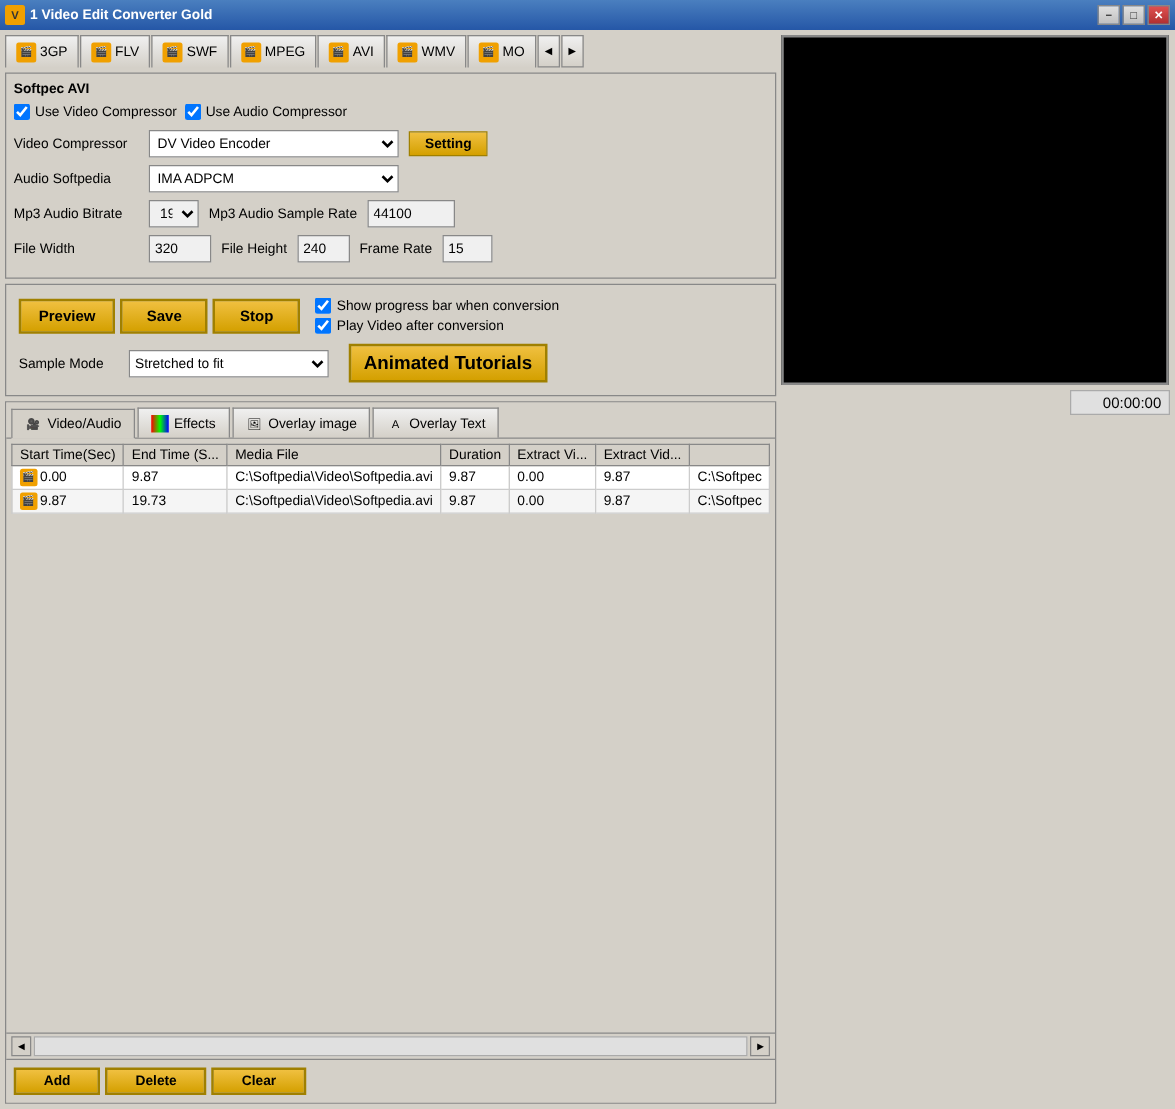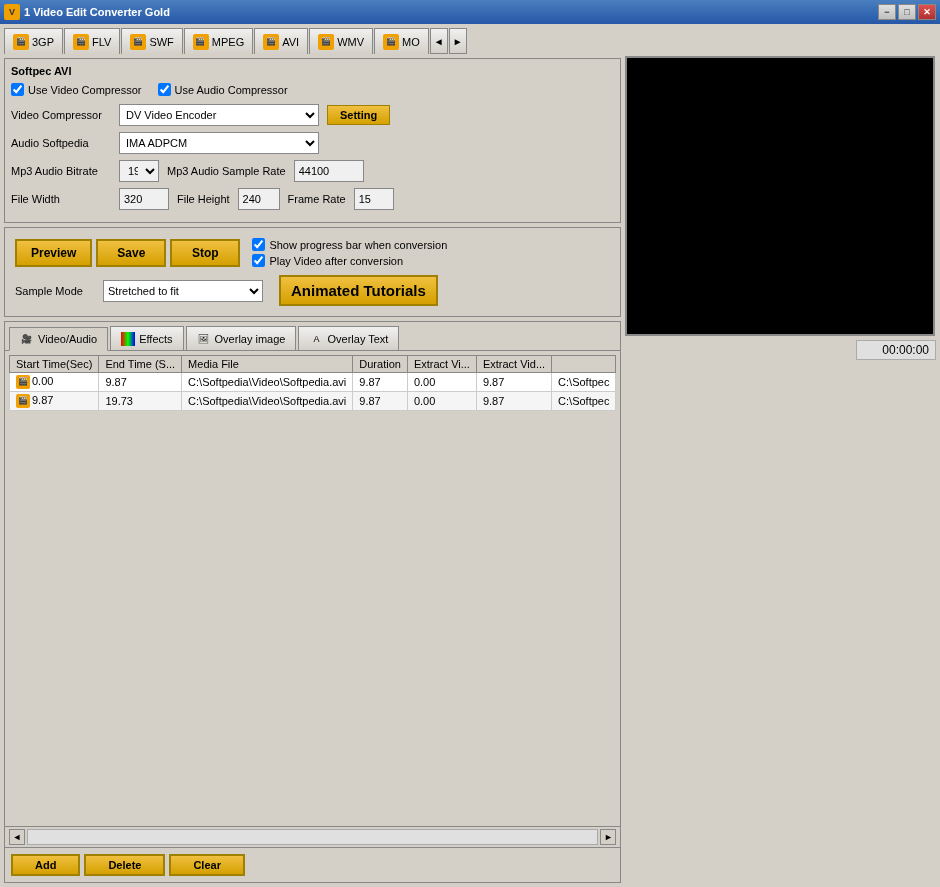--- a/index.html
+++ b/index.html
@@ -111,21 +111,21 @@
     }
     .output-panel-title {
       font-size: 11px;
       font-weight: bold;
       margin-bottom: 6px;
       color: #000;
     }
     .checkbox-row {
       display: flex;
       align-items: center;
-      gap: 16px;
+      gap: 6px;
       margin-bottom: 8px;
     }
     .checkbox-item {
       display: flex;
       align-items: center;
       gap: 4px;
     }
     .form-row {
       display: flex;
       align-items: center;
@@ -214,21 +214,20 @@
       color: #000;
       margin-left: 8px;
     }
 
     
     .right-panel {
       width: 320px;
       display: flex;
       flex-direction: column;
       align-items: stretch;
-      margin-top: 28px;
     }
     .video-display {
       width: 310px;
       height: 280px;
       background: #000;
       border: 2px solid #888;
       margin-bottom: 4px;
     }
     .timecode {
       text-align: right;

